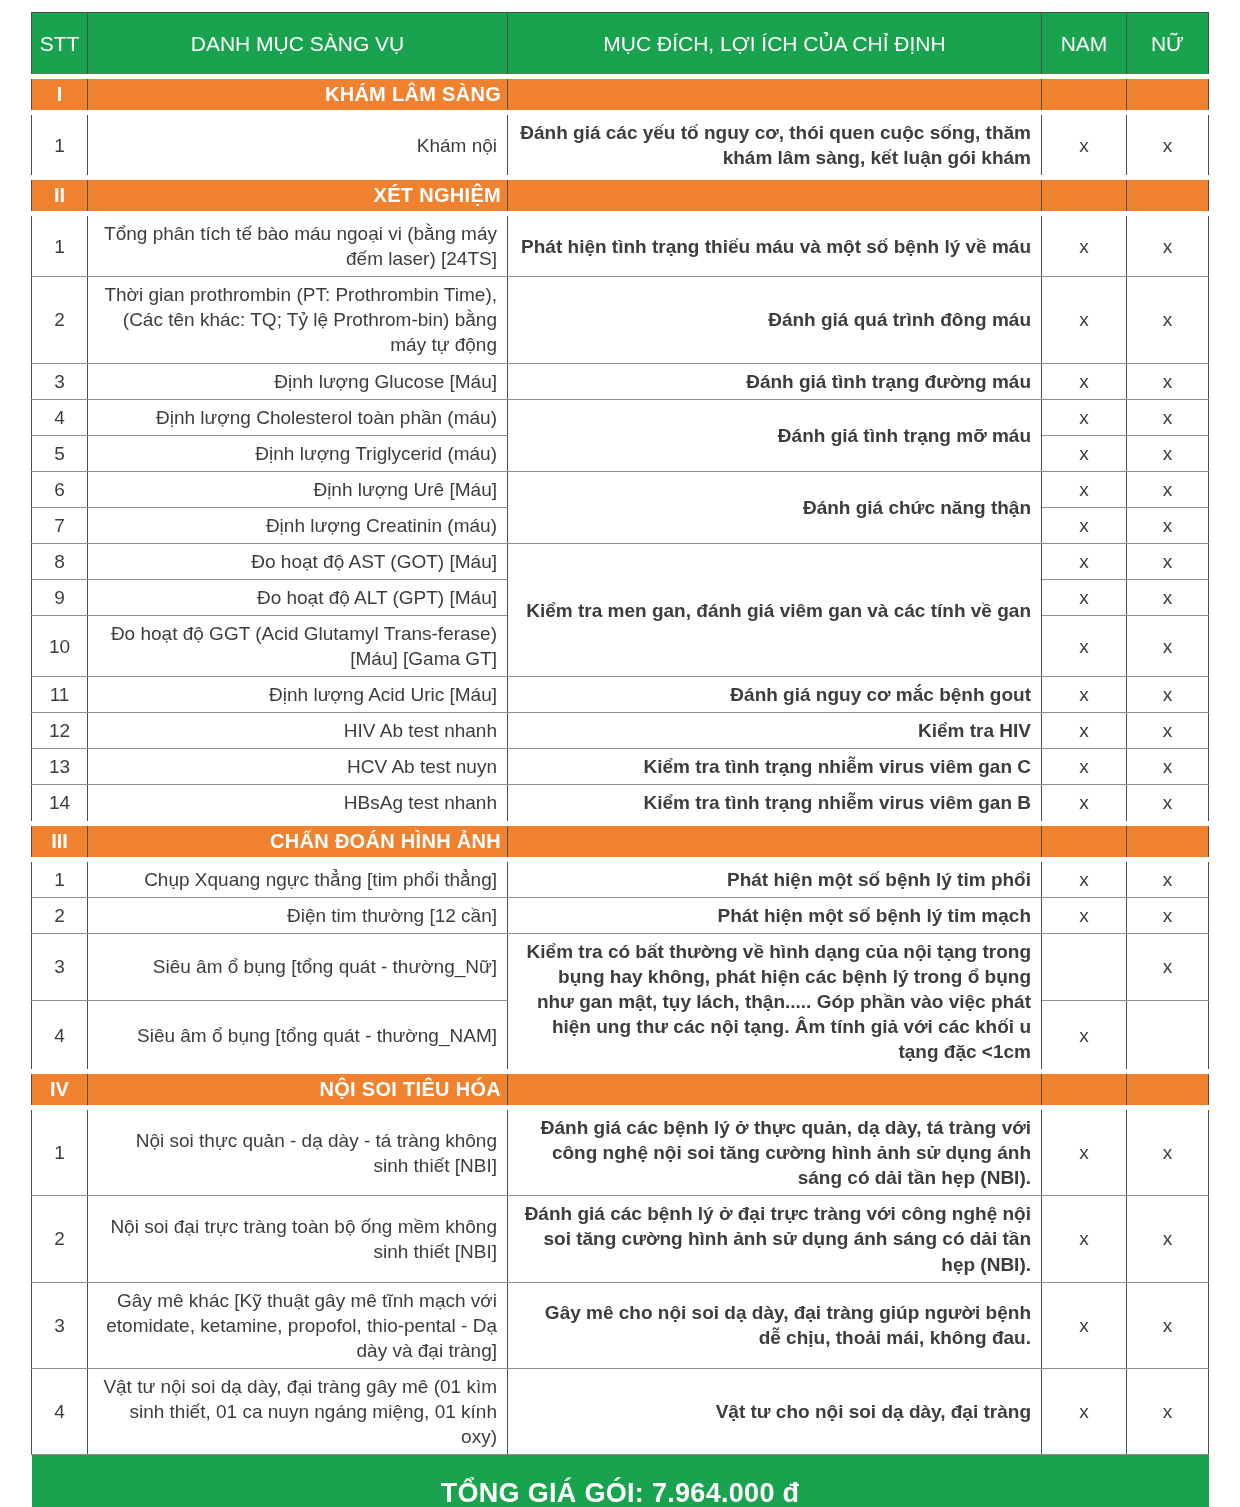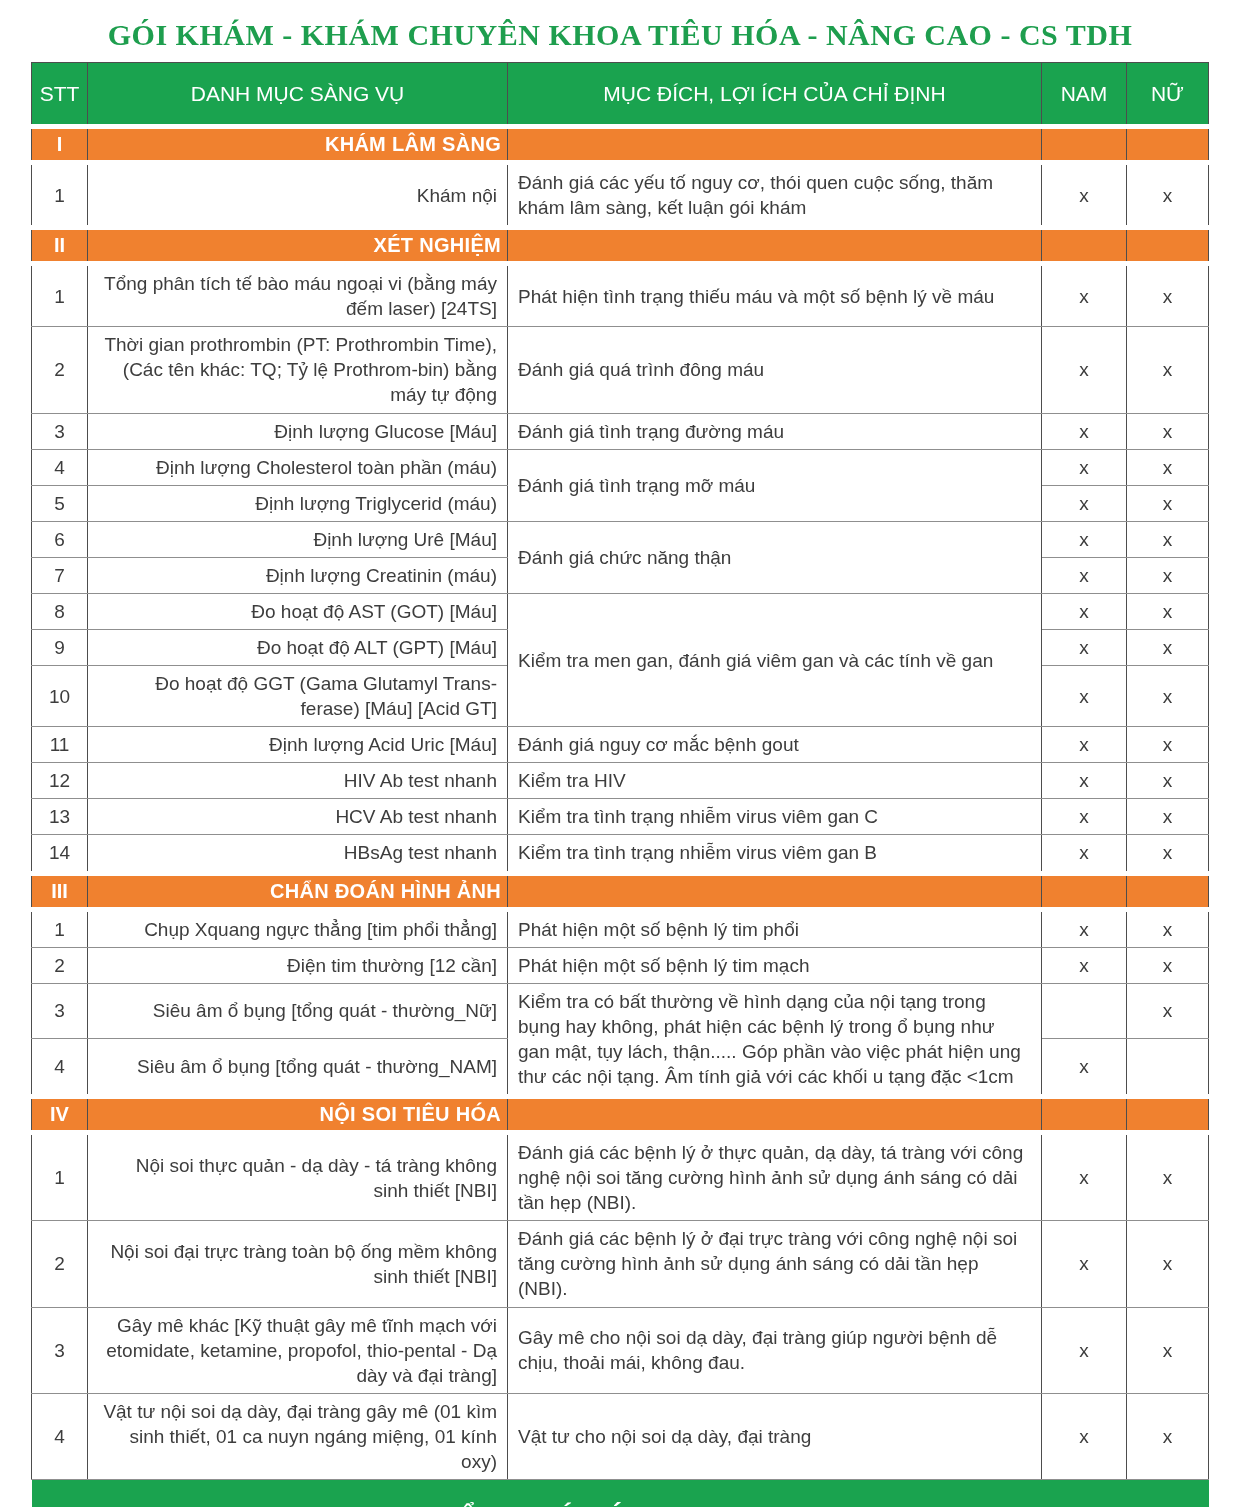--- a/index.html
+++ b/index.html
@@ -68,21 +68,21 @@
   tr.section-row td.sec-num{text-align:center;}
   tr.section-row td.sec-name{text-align:right;padding-left:12px;letter-spacing:0.3px;}
   tr.data-row td{
     font-size:19px;
     line-height:1.32;
     padding:5px 10px;
     height:30px;
   }
   td.cell-stt{text-align:center;}
   td.cell-svc{text-align:right;}
-  td.cell-pur{text-align:left;padding-left:8px;}
+  td.cell-pur{text-align:right;padding-left:8px;font-weight:bold;}
   td.cell-mark{text-align:center;font-size:18px;}
   .total-bar{
     width:1177px;
     margin:0 auto;
     min-height:80px;
     background:var(--green);
     border-bottom:3px solid var(--green-dark);
     display:flex;
     align-items:center;
     justify-content:center;
@@ -92,21 +92,20 @@
     font-weight:700;
     font-size:27px;
     letter-spacing:0.3px;
   }
 </style>
 </head>
 <body>
 
 <div class="page">
 
-  <h1 class="page-title">GÓI KHÁM - KHÁM CHUYÊN KHOA TIÊU HÓA - NÂNG CAO - CS TDH</h1>
 
   <table class="pkg">
     <colgroup>
       <col class="c-stt">
         <col class="c-svc">
         <col class="c-pur">
         <col class="c-nam">
         <col class="c-nu">
     </colgroup>
     <thead>
@@ -195,41 +194,41 @@
           <td class="cell-mark">x</td>
         </tr>
         <tr class="data-row">
           <td class="cell-stt">9</td>
           <td class="cell-svc">Đo hoạt độ ALT (GPT) [Máu]</td>
           <td class="cell-mark">x</td>
           <td class="cell-mark">x</td>
         </tr>
         <tr class="data-row">
           <td class="cell-stt">10</td>
-          <td class="cell-svc">Đo hoạt độ GGT (Gama Glutamyl Trans-ferase) [Máu] [Acid GT]</td>
+          <td class="cell-svc">Đo hoạt độ GGT (Acid Glutamyl Trans-ferase) [Máu] [Gama GT]</td>
           <td class="cell-mark">x</td>
           <td class="cell-mark">x</td>
         </tr>
         <tr class="data-row">
           <td class="cell-stt">11</td>
           <td class="cell-svc">Định lượng Acid Uric [Máu]</td>
           <td class="cell-pur">Đánh giá nguy cơ mắc bệnh gout</td>
           <td class="cell-mark">x</td>
           <td class="cell-mark">x</td>
         </tr>
         <tr class="data-row">
           <td class="cell-stt">12</td>
           <td class="cell-svc">HIV Ab test nhanh</td>
           <td class="cell-pur">Kiểm tra HIV</td>
           <td class="cell-mark">x</td>
           <td class="cell-mark">x</td>
         </tr>
         <tr class="data-row">
           <td class="cell-stt">13</td>
-          <td class="cell-svc">HCV Ab test nhanh</td>
+          <td class="cell-svc">HCV Ab test nuyn</td>
           <td class="cell-pur">Kiểm tra tình trạng nhiễm virus viêm gan C</td>
           <td class="cell-mark">x</td>
           <td class="cell-mark">x</td>
         </tr>
         <tr class="data-row">
           <td class="cell-stt">14</td>
           <td class="cell-svc">HBsAg test nhanh</td>
           <td class="cell-pur">Kiểm tra tình trạng nhiễm virus viêm gan B</td>
           <td class="cell-mark">x</td>
           <td class="cell-mark">x</td>

